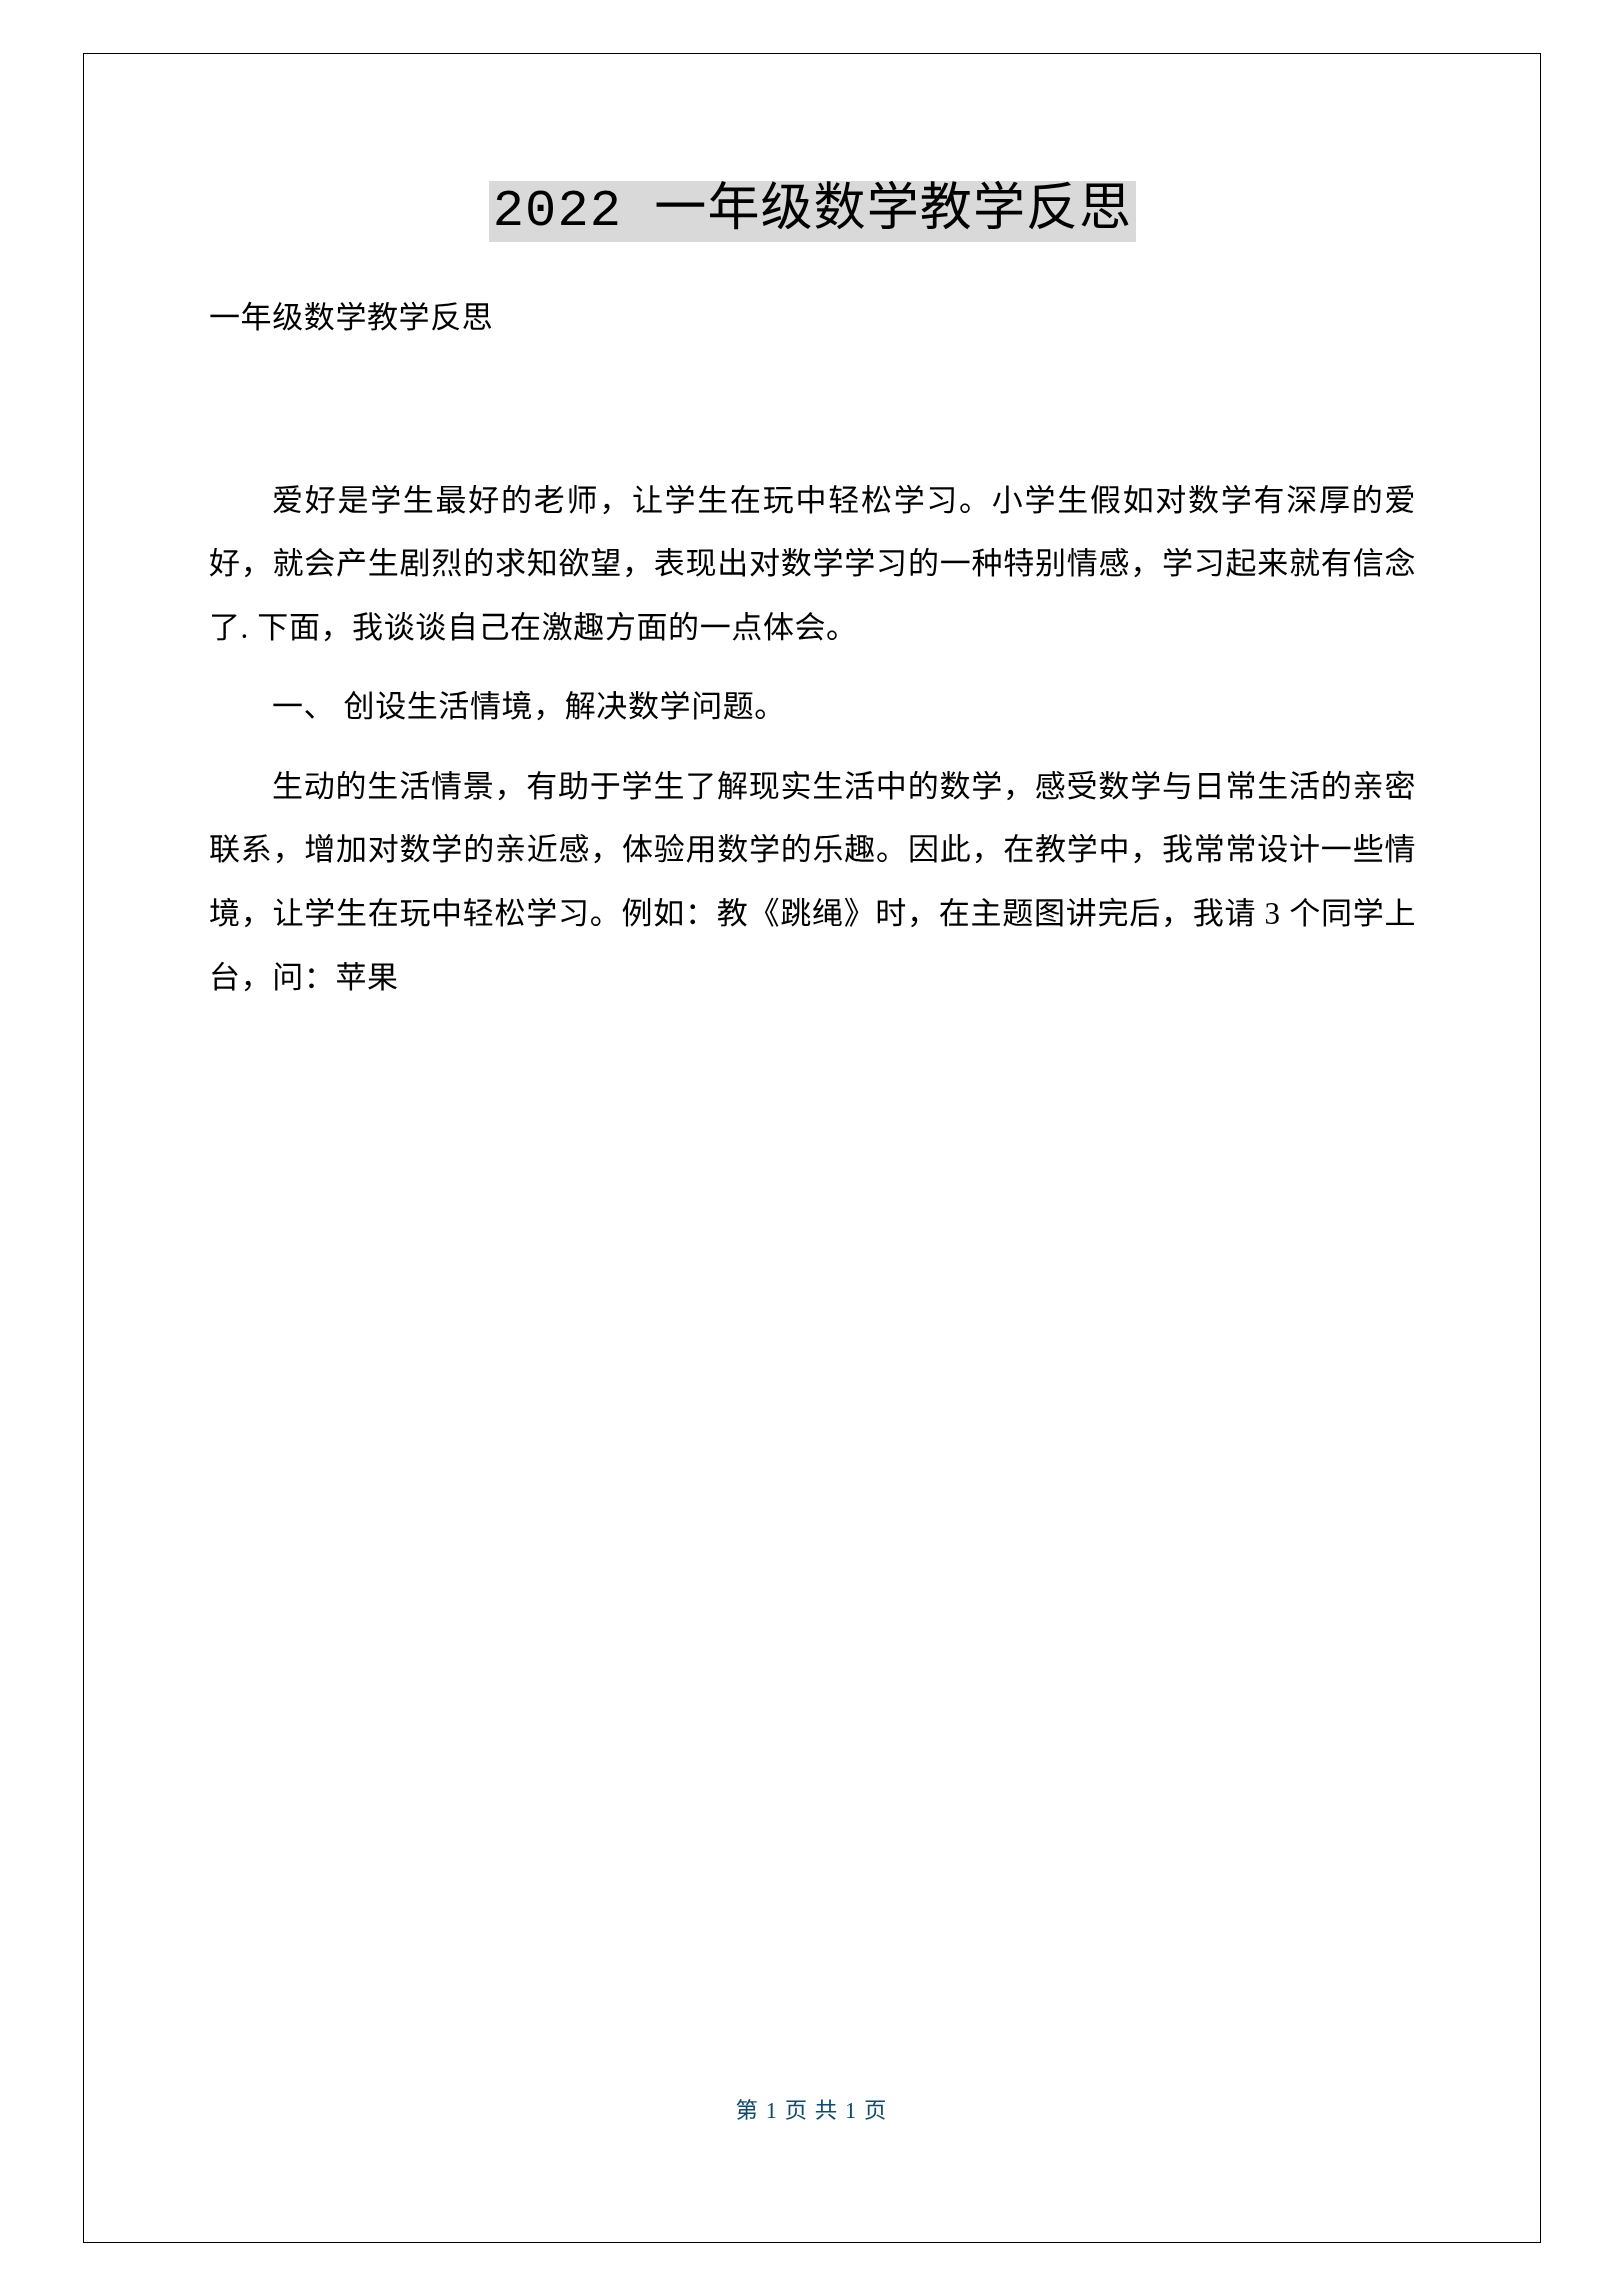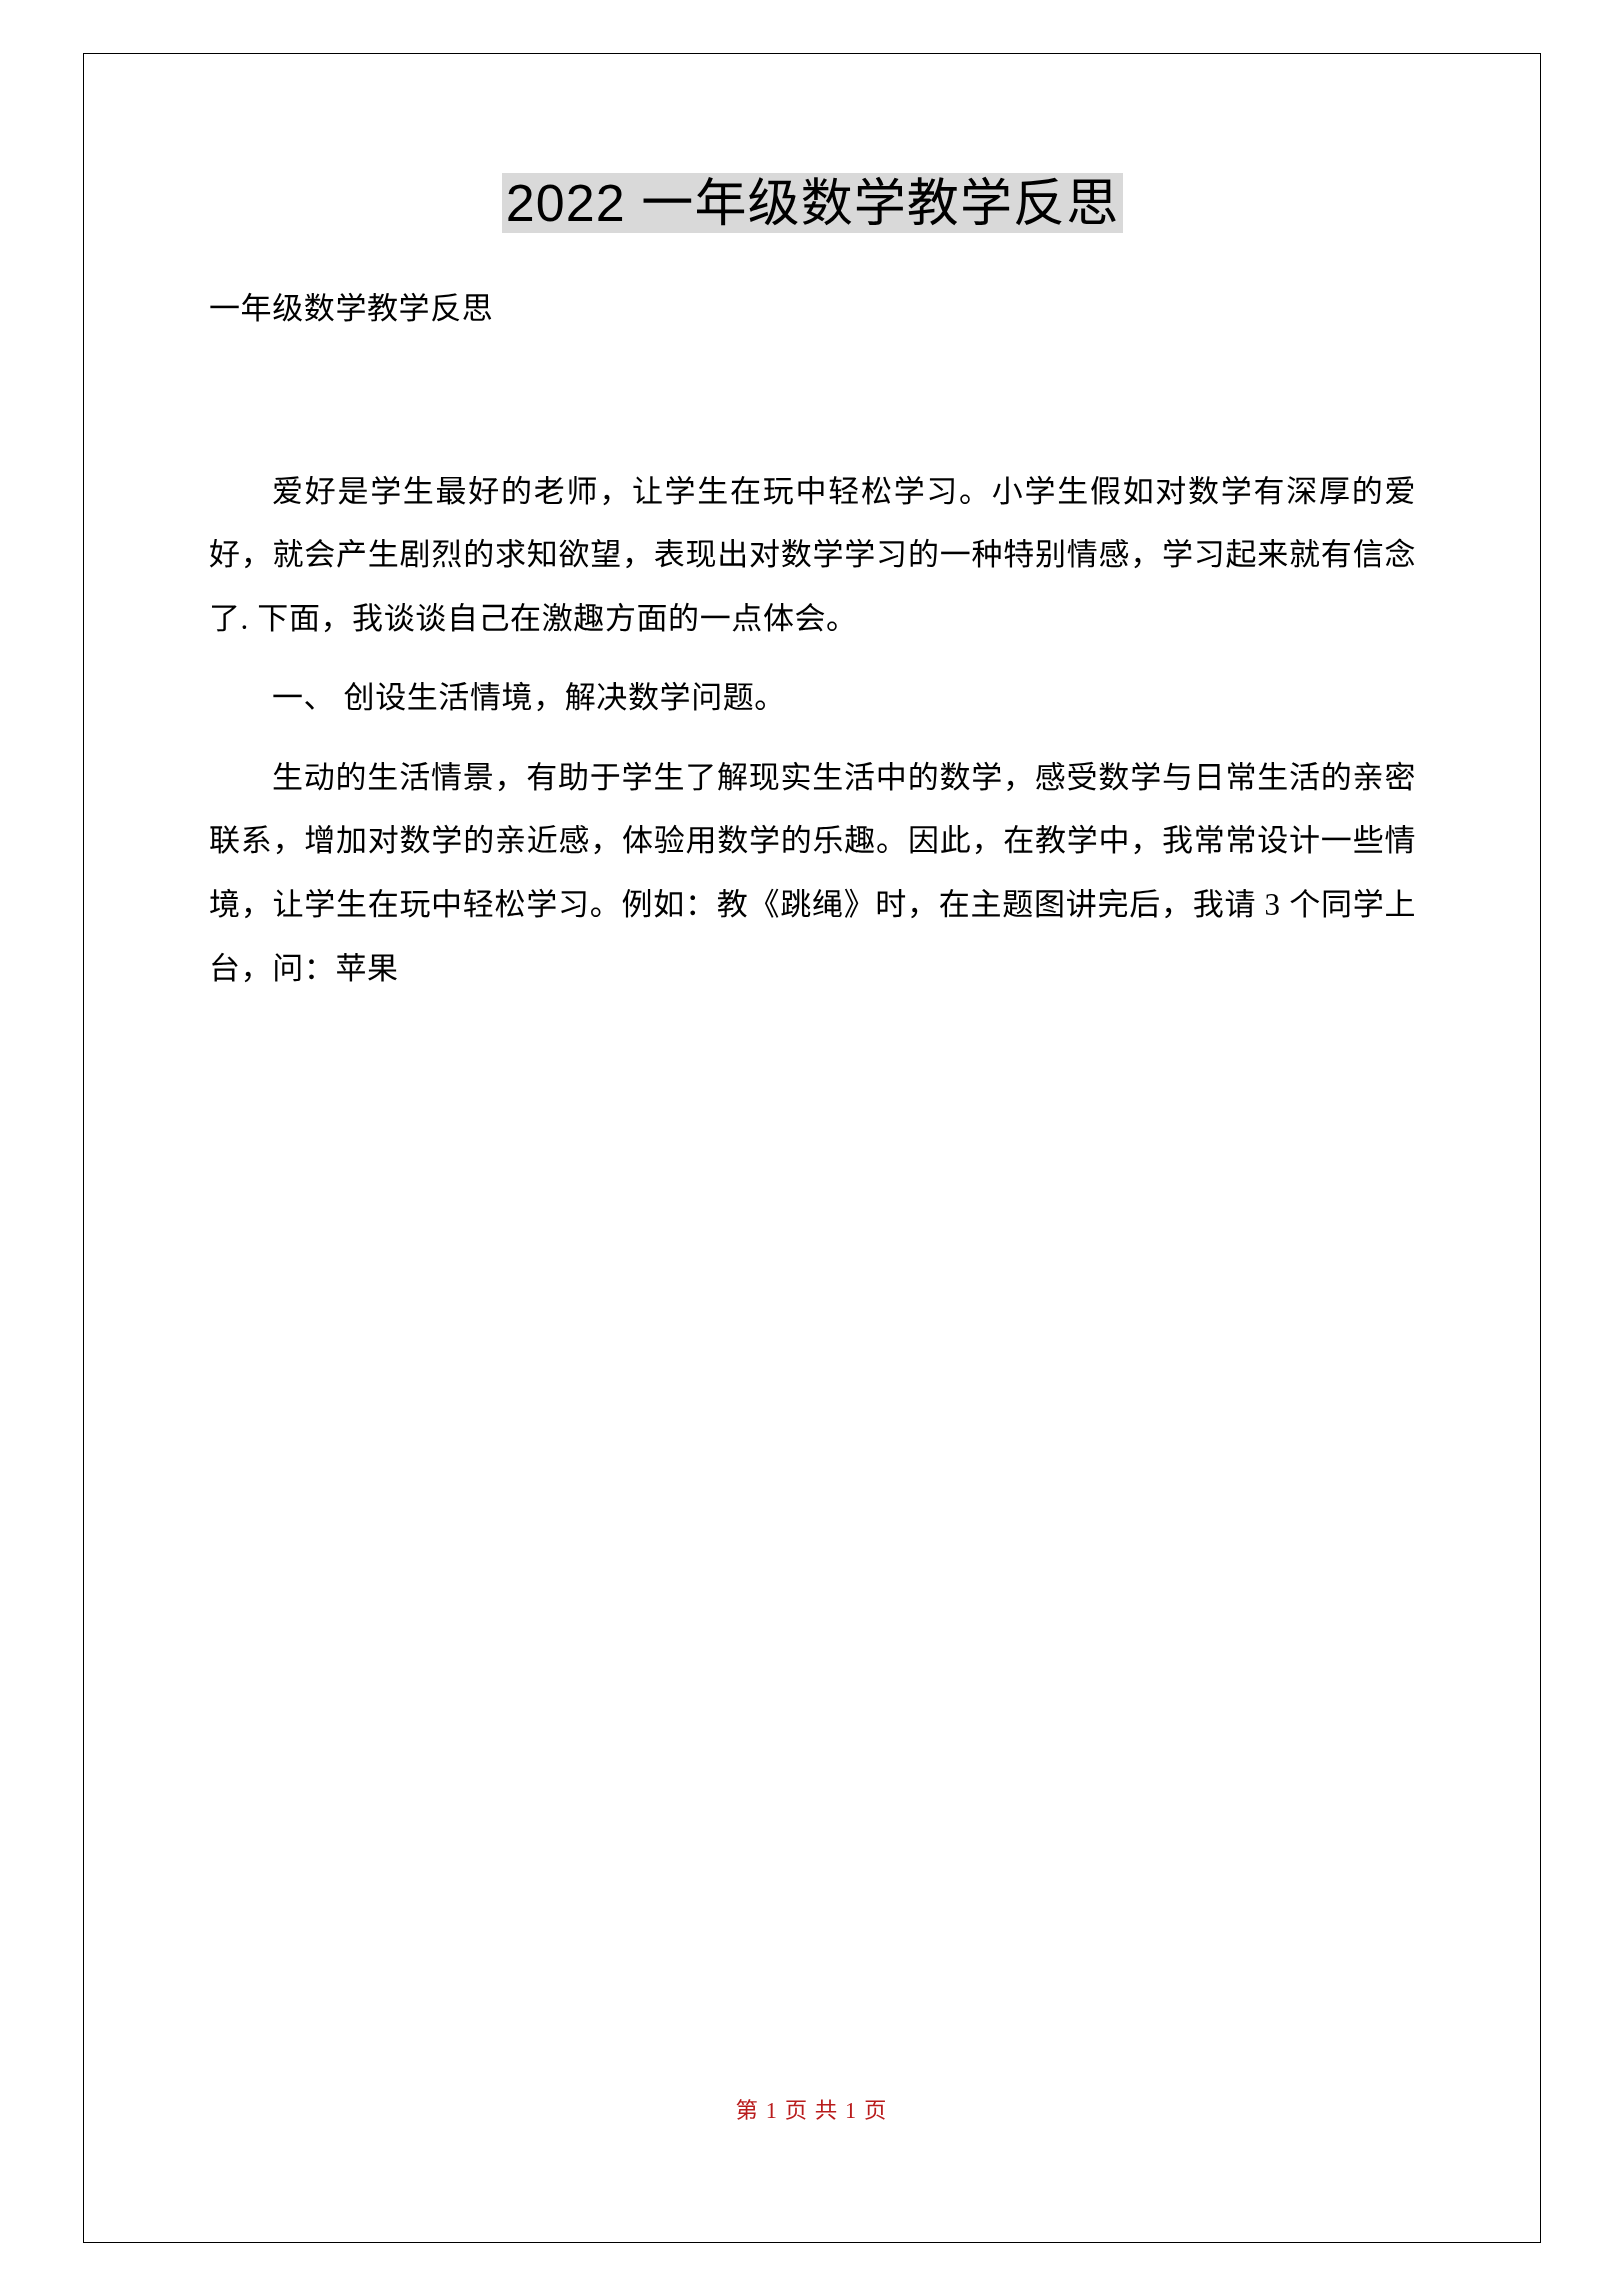--- a/index.html
+++ b/index.html
@@ -31,23 +31,23 @@
     position: absolute;
     left: 193px;
     top: 168px;
     width: 1239px;
     box-sizing: border-box;
   }
   .doc-title {
     text-align: center;
     font-size: 52px;
     line-height: 1.35;
-    font-family: Liberation Sans, sans-serif;
+    font-family: Liberation Mono, monospace;
     letter-spacing: 1.1px;
-    margin: 0 0 39px 0;
+    margin: 9px 0 39px 0;
     white-space: nowrap;
   }
   .doc-title .hl {
     background: #d9d9d9;
     padding: 1.1px 3.4px;
   }
   p {
     margin: 16px;
     font-size: 31px;
     line-height: 2.05;
@@ -67,21 +67,21 @@
   }
   .footer {
     position: absolute;
     left: 0;
     right: 0;
     top: 2092px;
     text-align: center;
     font-size: 22.4px;
     font-family: "Liberation Serif", "DejaVu Serif", serif;
     letter-spacing: 1.1px;
-    color: #b91c1c;
+    color: #0c4a6e;
   }
 </style>
 </head>
 <body>
 
 <div class="page">
 
   <div class="page-border"></div>
 
   <div class="content">

